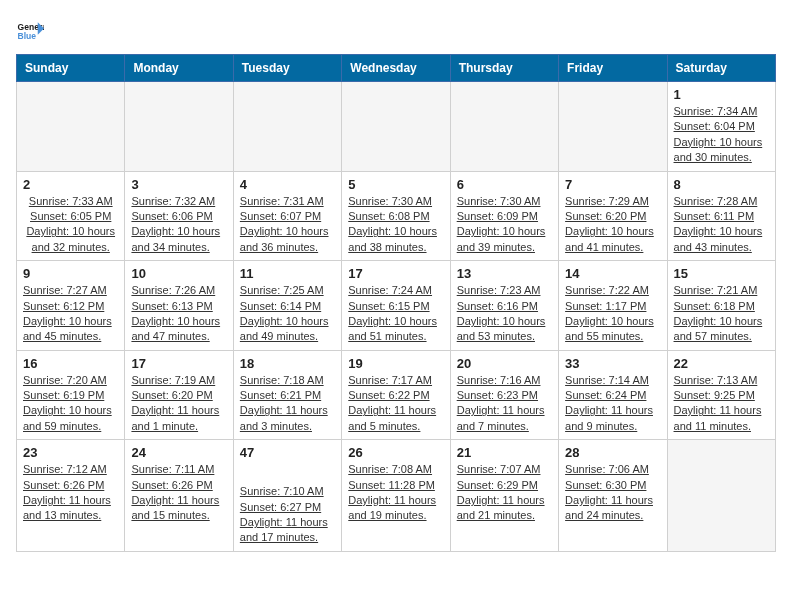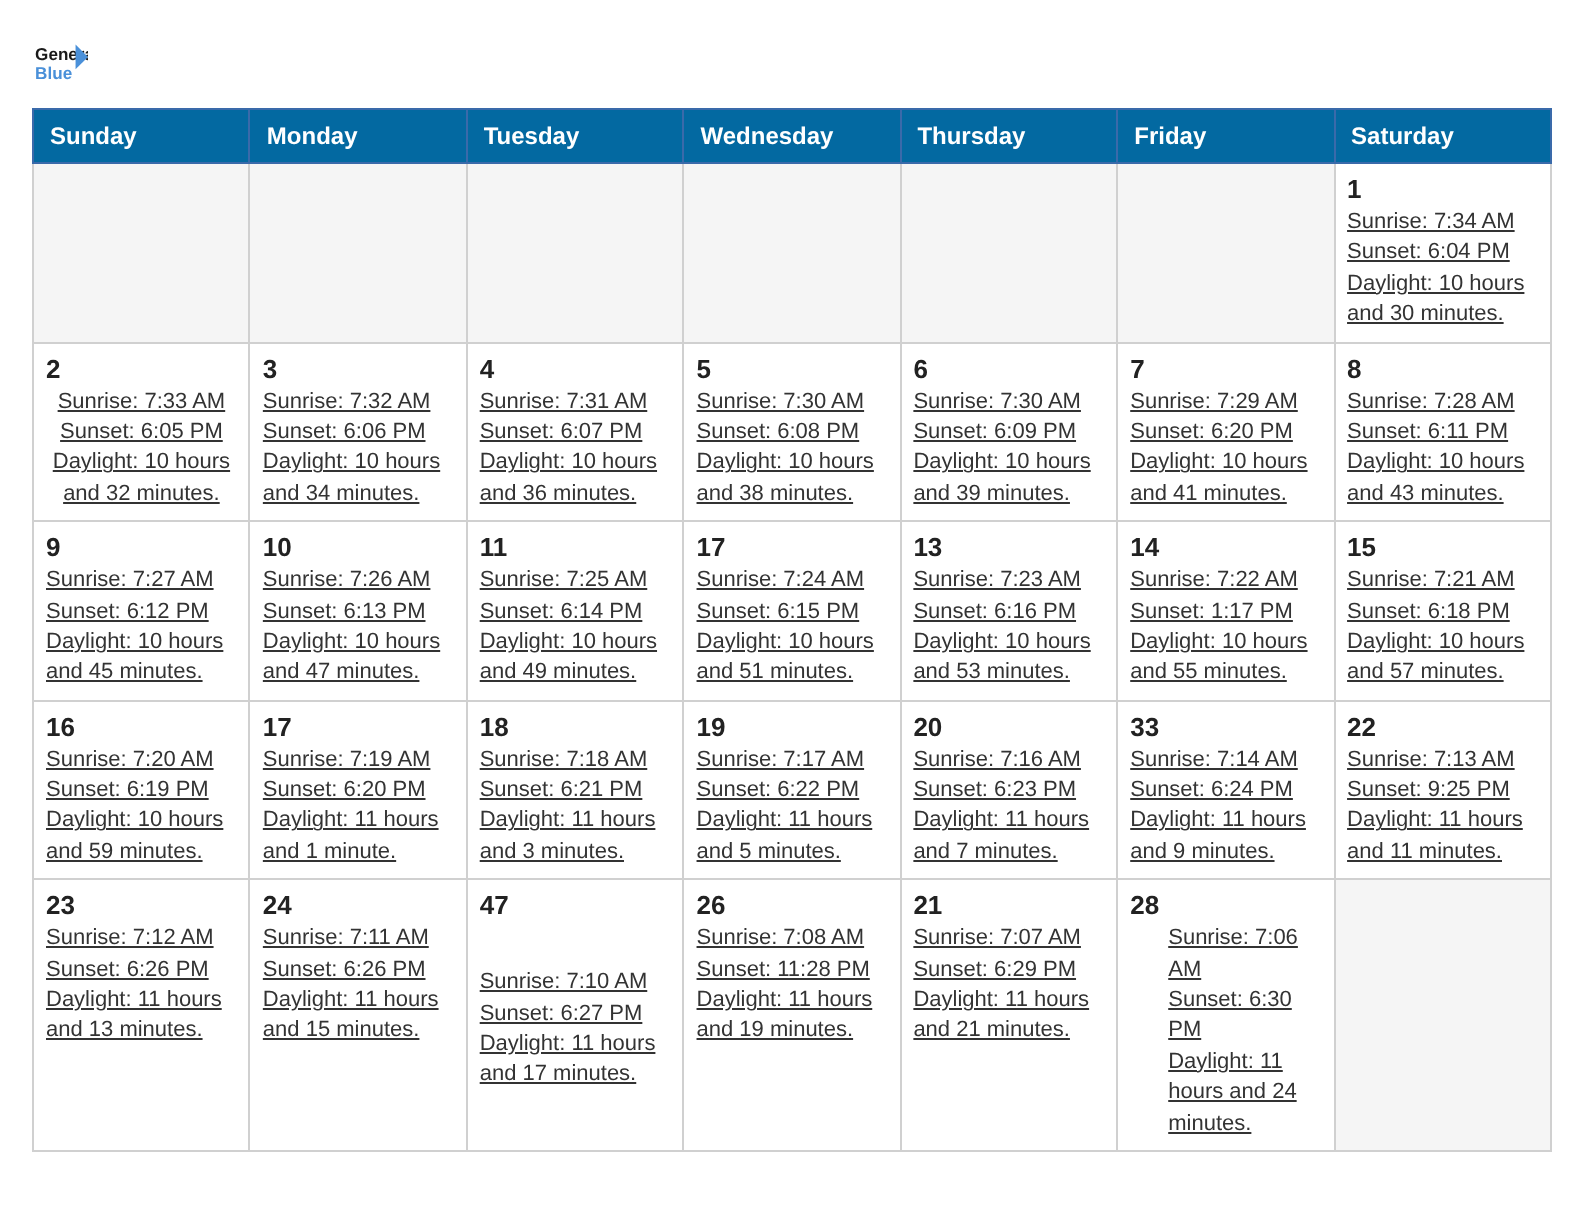--- a/index.html
+++ b/index.html
@@ -280,20 +280,20 @@
 Daylight: 11 hours and 19 minutes.</div>
         </td>
         <td>
           <div class="day-number">21</div>
           <div class="day-info" style="white-space: pre-line;">Sunrise: 7:07 AM
 Sunset: 6:29 PM
 Daylight: 11 hours and 21 minutes.</div>
         </td>
         <td>
           <div class="day-number">28</div>
-          <div class="day-info" style="white-space: pre-line; margin-left: 19px;">Sunrise: 7:06 AM
+          <div class="day-info" style="white-space: pre-line;">Sunrise: 7:06 AM
 Sunset: 6:30 PM
 Daylight: 11 hours and 24 minutes.</div>
         </td>
         <td class="empty"></td>
       </tr>
     </tbody>
 </table>
 
 </body></html>

